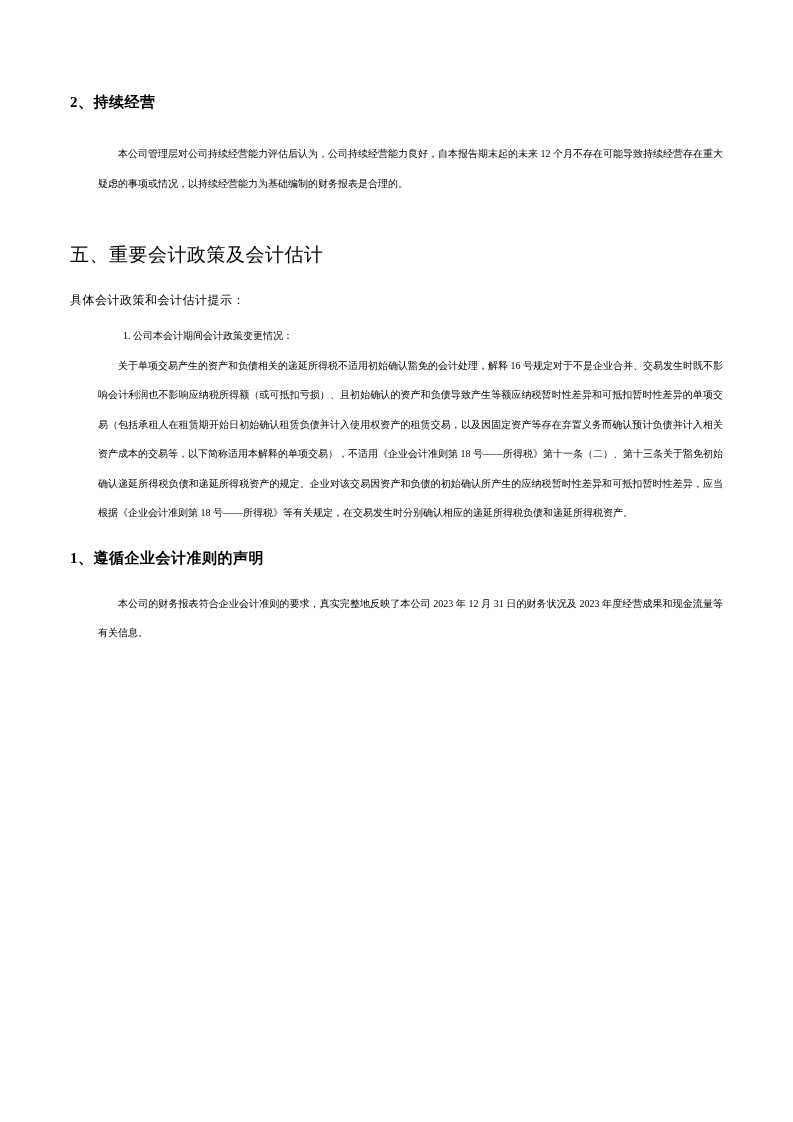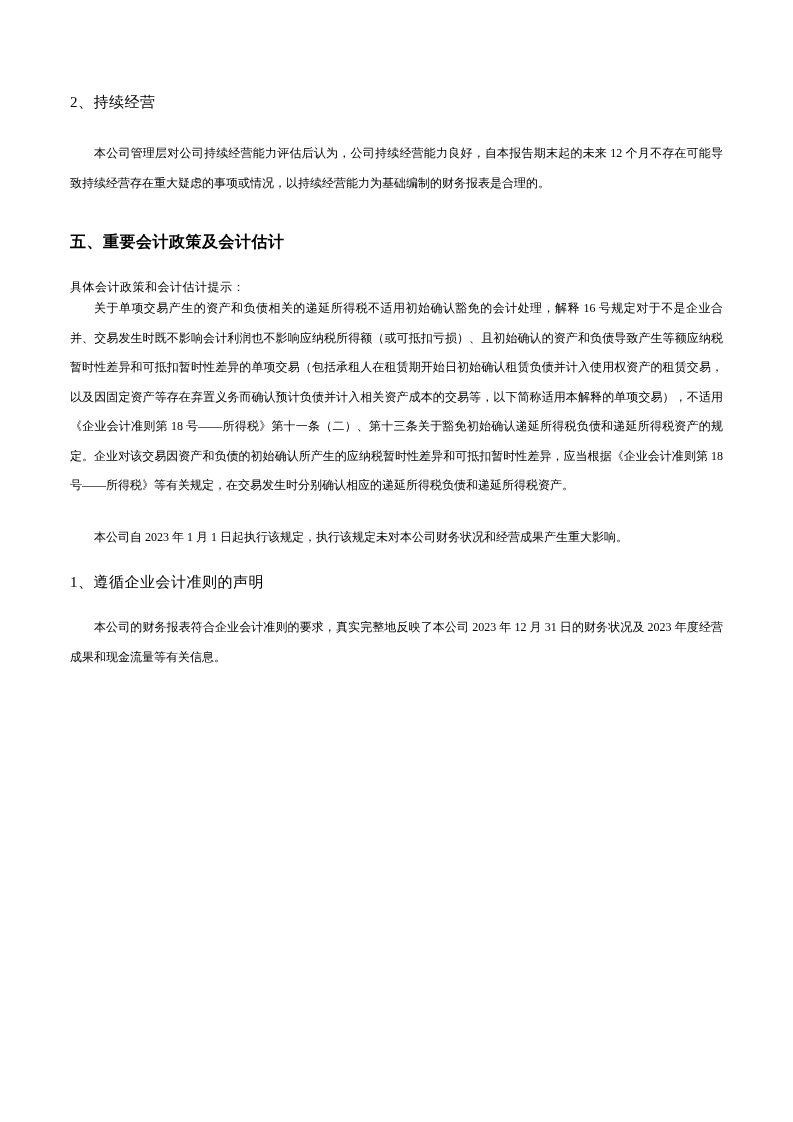--- a/index.html
+++ b/index.html
@@ -7,35 +7,35 @@
     width: 793px; height: 1122px;
     background: #ffffff;
     color: #000000;
     font-family: "Liberation Serif", "DejaVu Serif", serif;
     overflow: hidden;
   }
   .page { position: relative; width: 793px; height: 1122px; background: #ffffff; }
   .content { padding: 0 70px; }
 
   .h-sub {
-    font-size: 15px; font-weight: normal; line-height: 20px;
+    font-size: 15px; font-weight: bold; line-height: 20px;
     letter-spacing: 0.5px;
   }
   .h-sub.first { margin-top: 92px; }
   .h-main {
-    font-size: 16px; font-weight: bold; line-height: 26px;
-    margin-top: 31px; letter-spacing: 0.5px;
+    font-size: 19px; font-weight: normal; line-height: 26px;
+    margin-top: 44px; letter-spacing: 0.5px;
   }
   .note {
     font-size: 12px; line-height: 14px; margin-top: 25px;
     letter-spacing: 0.5px;
   }
   .body {
-    font-size: 12px; line-height: 29.5px;
-    text-align: justify; text-justify: inter-character;
+    font-size: 10px; line-height: 29.5px;
+    text-align: justify; text-justify: inter-character; margin-left: 28px;
   }
   .p-going { margin-top: 27px; }
   .p-item1 { margin-top: 14px; }
   .p-effective { margin-top: 22px; }
   .h-compliance { margin-top: 20px; }
   .p-compliance { margin-top: 21px; }
 
   .ind2  { text-indent: 2em; }
   .ind23 { text-indent: 2.3em; }
   .ind25 { text-indent: 2.5em; }
@@ -48,26 +48,26 @@
   <div class="content">
 
     <div class="h-sub first">2、持续经营</div>
 
     <p class="body ind2 p-going">本公司管理层对公司持续经营能力评估后认为，公司持续经营能力良好，自本报告期末起的未来 12 个月不存在可能导致持续经营存在重大疑虑的事项或情况，以持续经营能力为基础编制的财务报表是合理的。</p>
 
     <div class="h-main">五、重要会计政策及会计估计</div>
 
     <div class="note">具体会计政策和会计估计提示：</div>
 
+    <p class="body ind25 p-item1">1. 公司本会计期间会计政策变更情况：</p>
 
 
 
     <p class="body ind2">关于单项交易产生的资产和负债相关的递延所得税不适用初始确认豁免的会计处理，解释 16 号规定对于不是企业合并、交易发生时既不影响会计利润也不影响应纳税所得额（或可抵扣亏损）、且初始确认的资产和负债导致产生等额应纳税暂时性差异和可抵扣暂时性差异的单项交易（包括承租人在租赁期开始日初始确认租赁负债并计入使用权资产的租赁交易，以及因固定资产等存在弃置义务而确认预计负债并计入相关资产成本的交易等，以下简称适用本解释的单项交易），不适用《企业会计准则第 18 号——所得税》第十一条（二）、第十三条关于豁免初始确认递延所得税负债和递延所得税资产的规定。企业对该交易因资产和负债的初始确认所产生的应纳税暂时性差异和可抵扣暂时性差异，应当根据《企业会计准则第 18 号——所得税》等有关规定，在交易发生时分别确认相应的递延所得税负债和递延所得税资产。</p>
 
-    <p class="body ind2 p-effective">本公司自 2023 年 1 月 1 日起执行该规定，执行该规定未对本公司财务状况和经营成果产生重大影响。</p>
 
 
     <div class="h-sub h-compliance">1、遵循企业会计准则的声明</div>
 
     <p class="body ind2 p-compliance">本公司的财务报表符合企业会计准则的要求，真实完整地反映了本公司 2023 年 12 月 31 日的财务状况及 2023 年度经营成果和现金流量等有关信息。</p>
 
   </div>
 
 </div>
 

